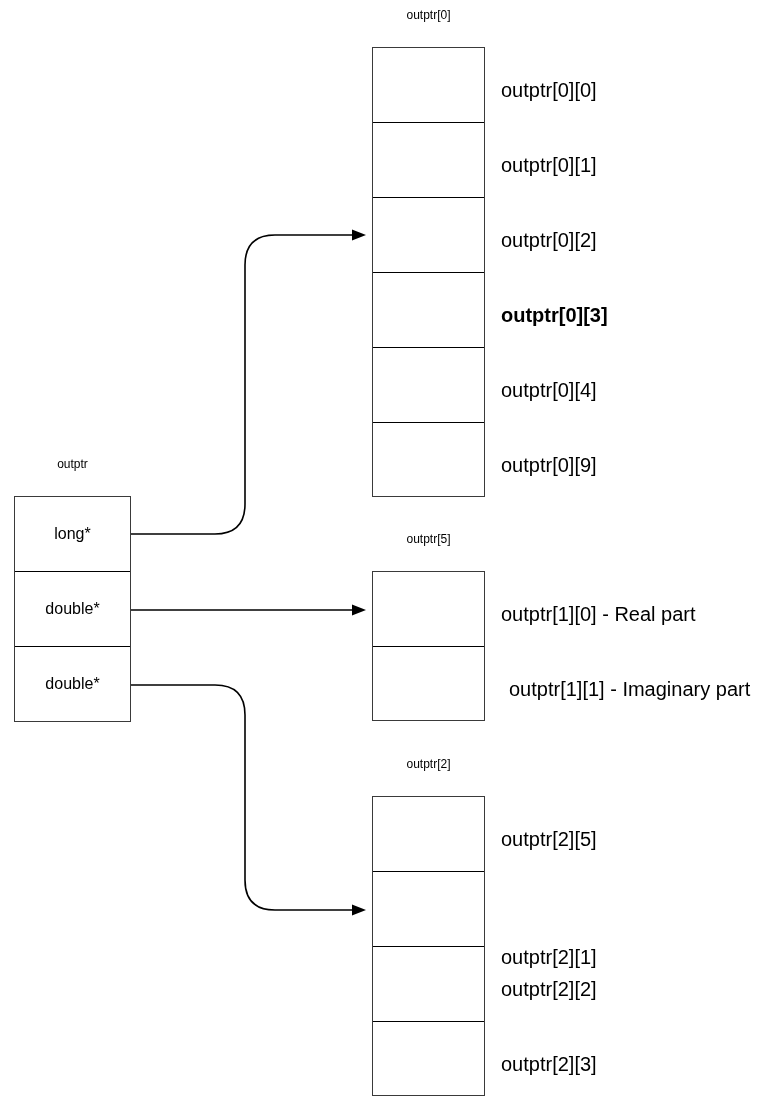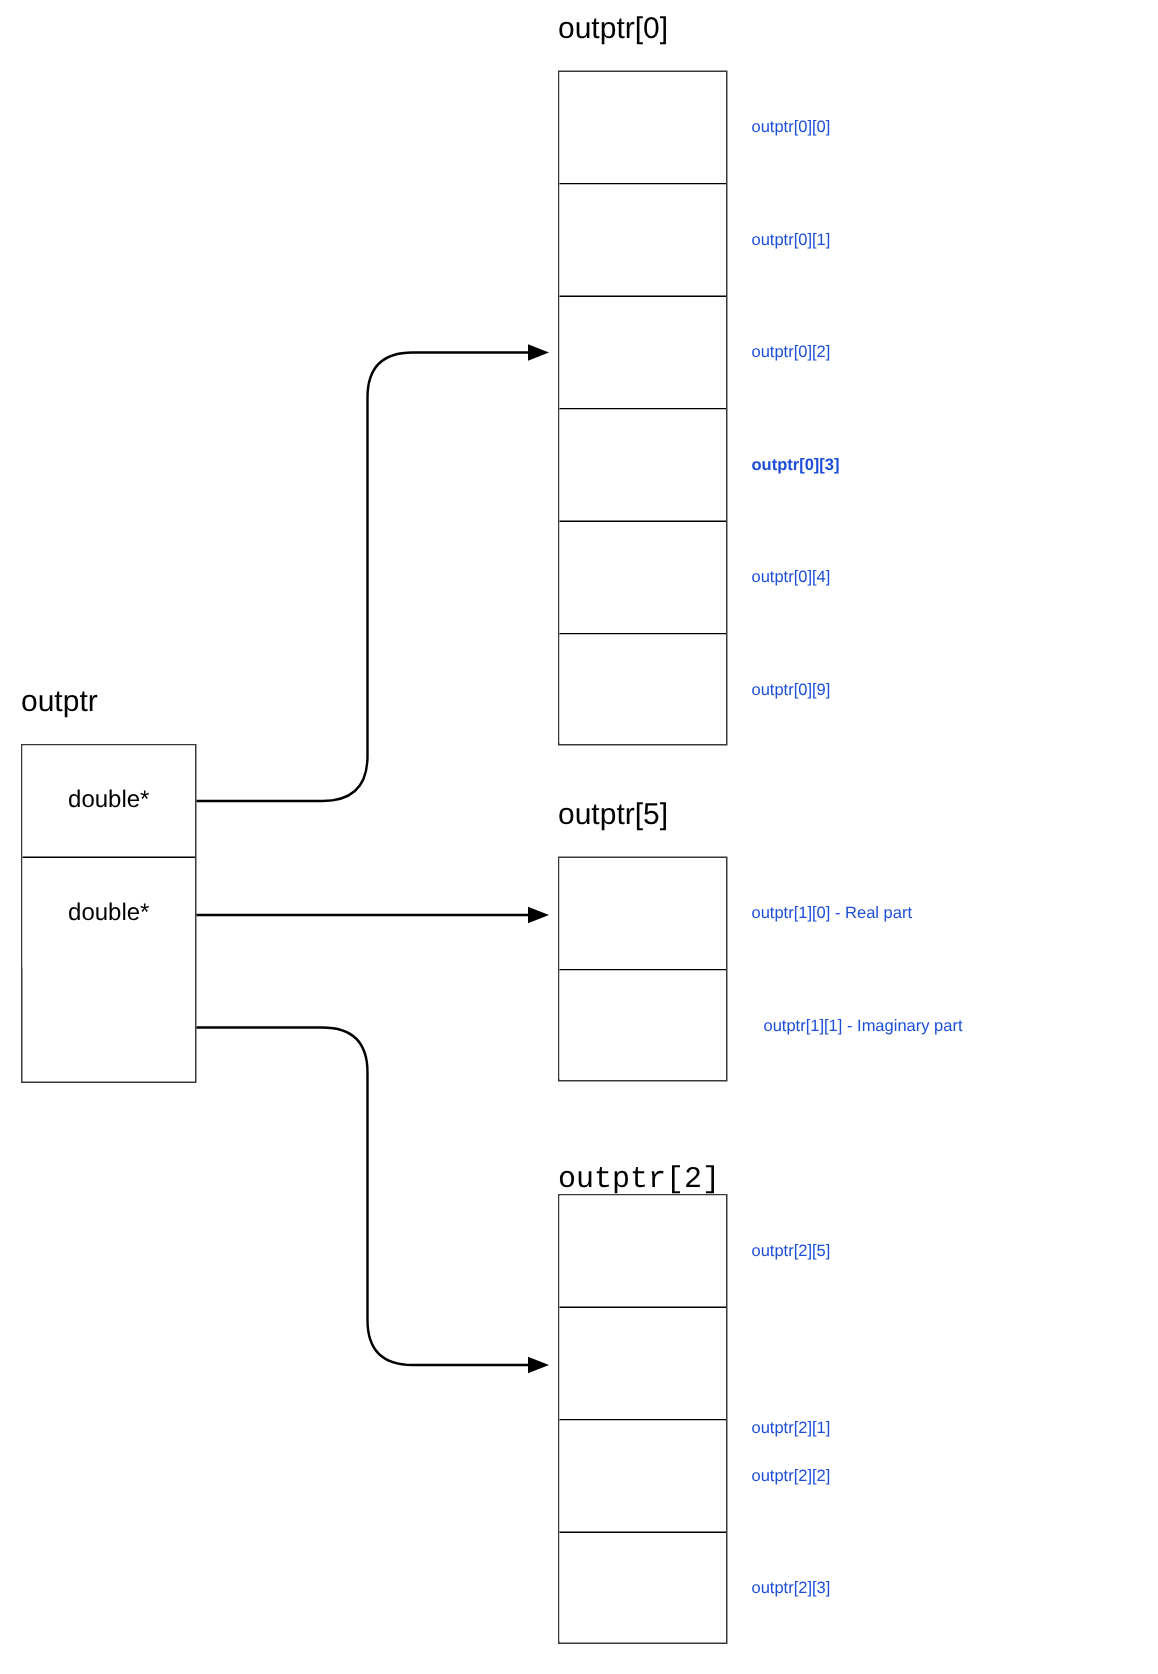--- a/index.html
+++ b/index.html
@@ -35,30 +35,30 @@
     justify-content: center;
     font-size: 16px;
     color: #000000;
   }
   .cell:last-child {
     border-bottom: none;
   }
   
   .block-caption {
     position: absolute;
-    font-size: 20px;
+    font-size: 12px;
     color: #000000;
     white-space: nowrap;
-    text-align: left;
+    text-align: center;
   }
   
   .slot-label {
     position: absolute;
-    font-size: 11px;
-    color: #1d4ed8;
+    font-size: 20px;
+    color: #000000;
     white-space: nowrap;
     line-height: 1;
   }
   
   #connectors {
     position: absolute;
     left: 0;
     top: 0;
     width: 772px;
     height: 1116px;
@@ -75,20 +75,21 @@
   }
 </style>
 </head>
 <body>
 
 <div id="canvas">
 
   <div class="block-caption" style="left:14px; top:457px; width:117px;">outptr</div>
 
   <div class="block" style="left:14px; top:496px; width:117px; height:226px;">
+    <div class="cell" style="height:75px;">long*</div>
     <div class="cell" style="height:75px;">double*</div>
     <div class="cell" style="height:73px;">double*</div>
   </div>
 
   <div class="block-caption" style="left:372px; top:8px; width:113px;">outptr[0]</div>
 
   <div class="block" style="left:372px; top:47px; width:113px; height:450px;">
     <div class="cell" style="height:75px;"></div>
     <div class="cell" style="height:75px;"></div>
     <div class="cell" style="height:75px;"></div>
@@ -107,21 +108,21 @@
   <div class="block-caption" style="left:372px; top:532px; width:113px;">outptr[5]</div>
 
   <div class="block" style="left:372px; top:571px; width:113px; height:150px;">
     <div class="cell" style="height:75px;"></div>
     <div class="cell" style="height:72px;"></div>
   </div>
 
   <div class="slot-label" style="left:501px; top:604px;">outptr[1][0] - Real part</div>
   <div class="slot-label" style="left:509px; top:679px;">outptr[1][1] - Imaginary part</div>
 
-  <div class="block-caption" style="left:372px; top:775px; width:113px;font-family:Liberation Mono, monospace;">outptr[2]</div>
+  <div class="block-caption" style="left:372px; top:757px; width:113px;">outptr[2]</div>
 
   <div class="block" style="left:372px; top:796px; width:113px; height:300px;">
     <div class="cell" style="height:75px;"></div>
     <div class="cell" style="height:75px;"></div>
     <div class="cell" style="height:75px;"></div>
     <div class="cell" style="height:72px;"></div>
   </div>
 
   <div class="slot-label" style="left:501px; top:829px;">outptr[2][5]</div>
   <div class="slot-label" style="left:501px; top:947px;">outptr[2][1]</div>

